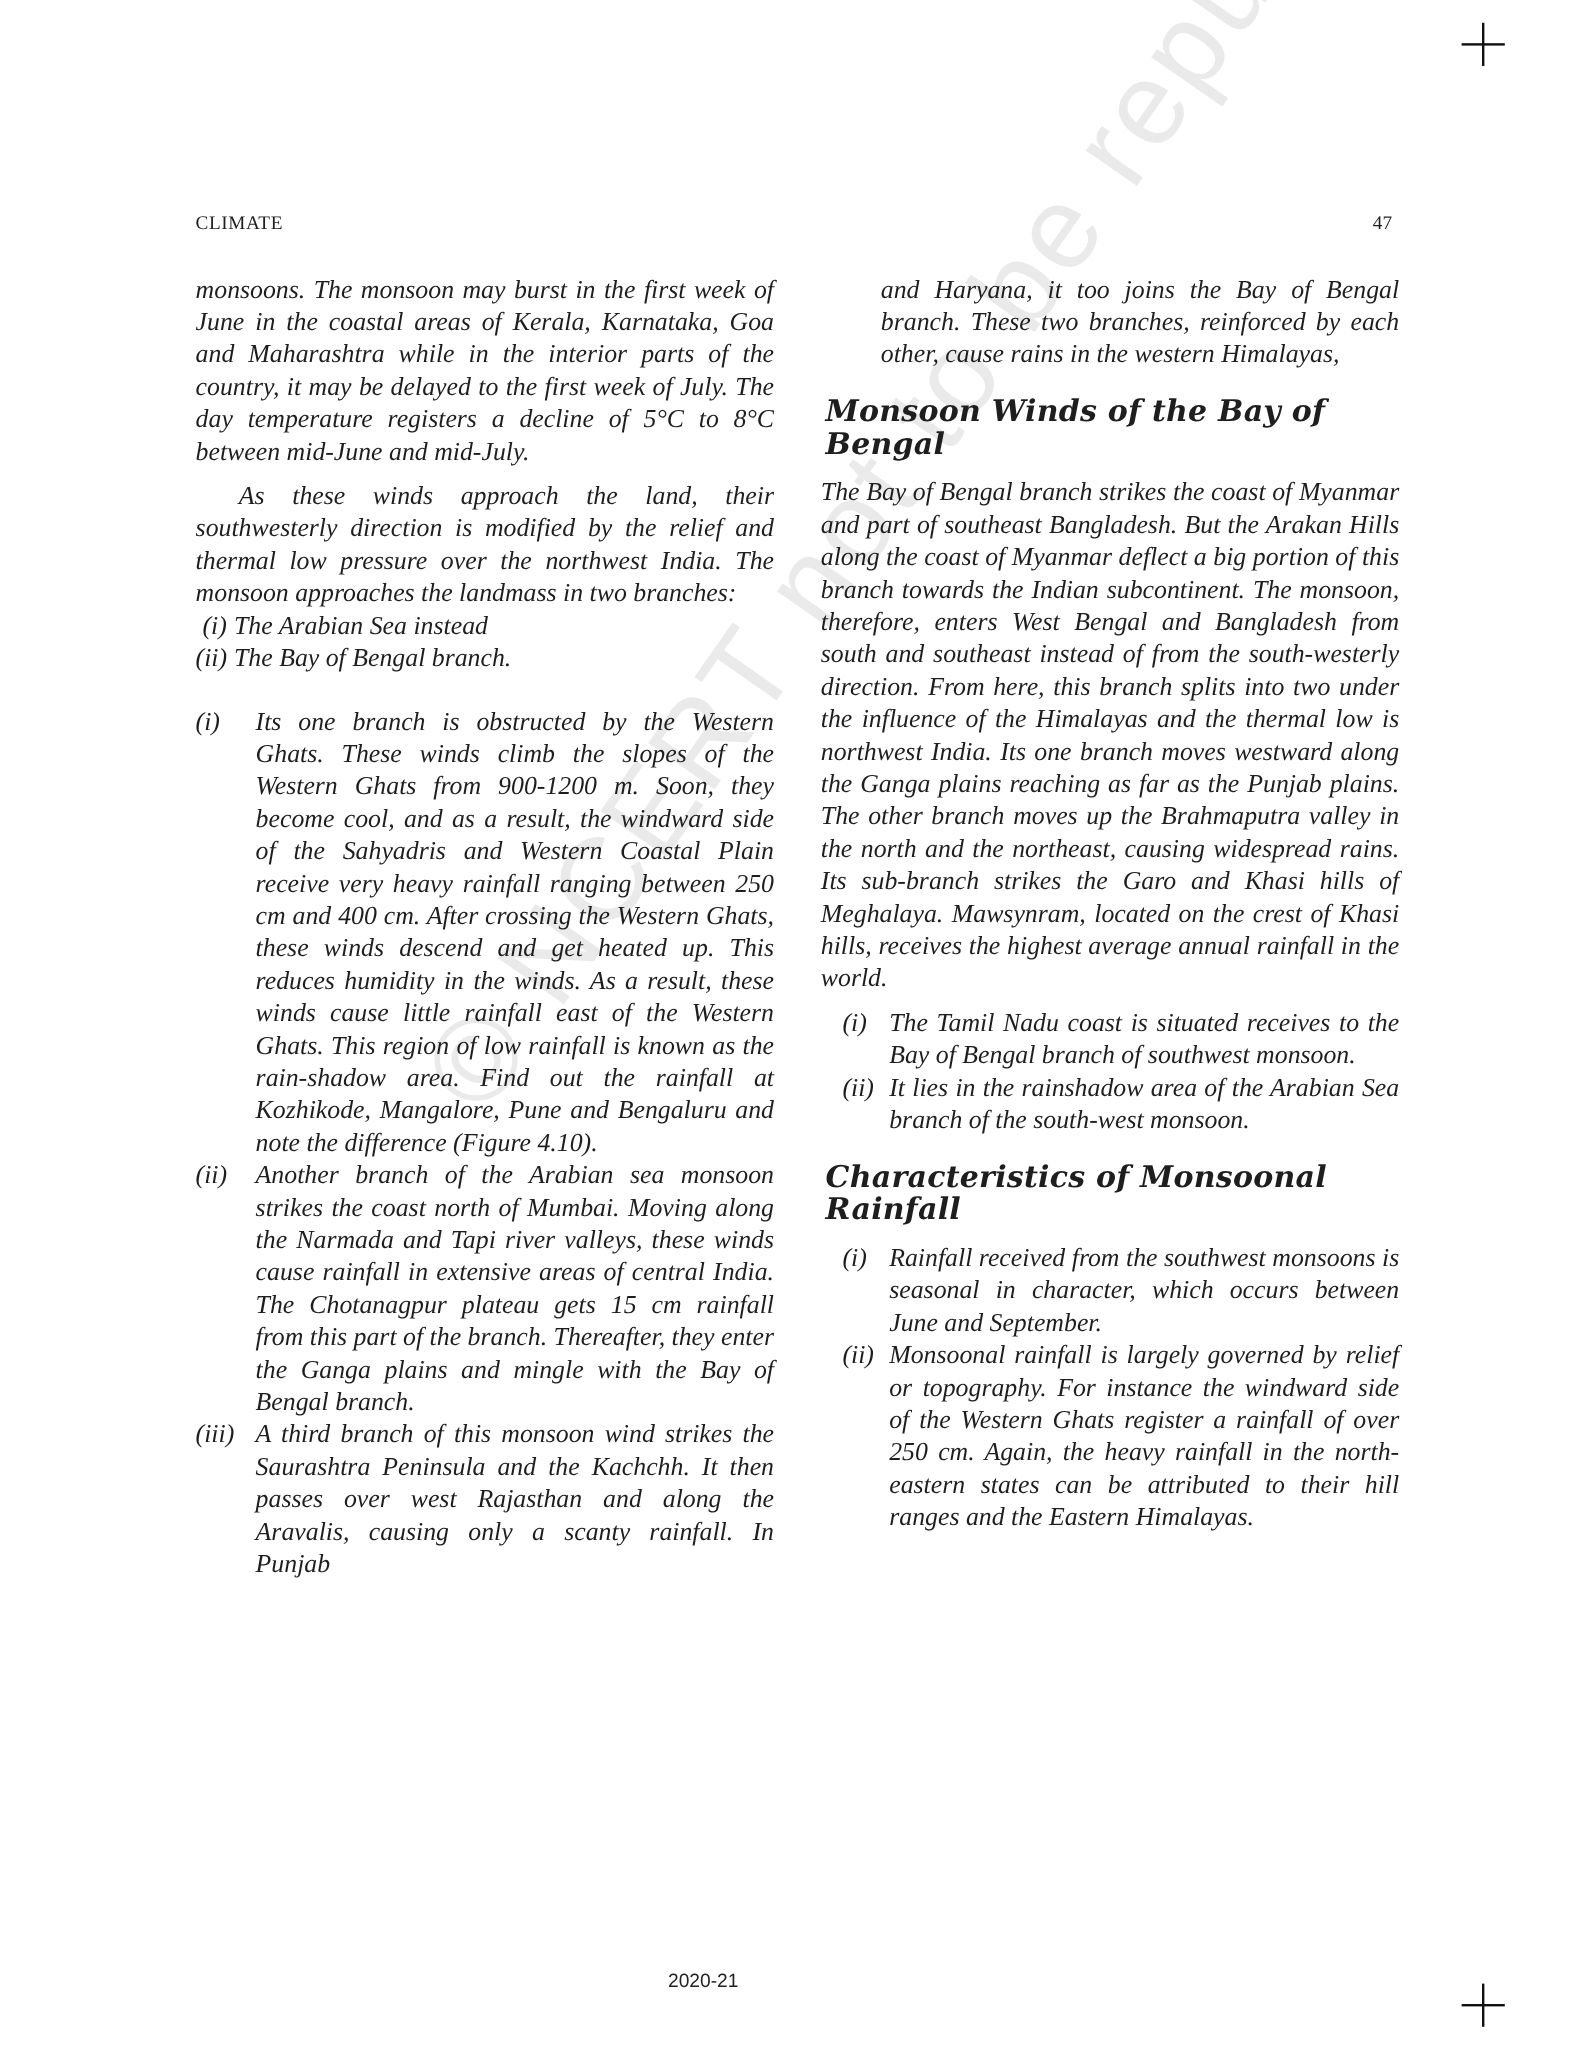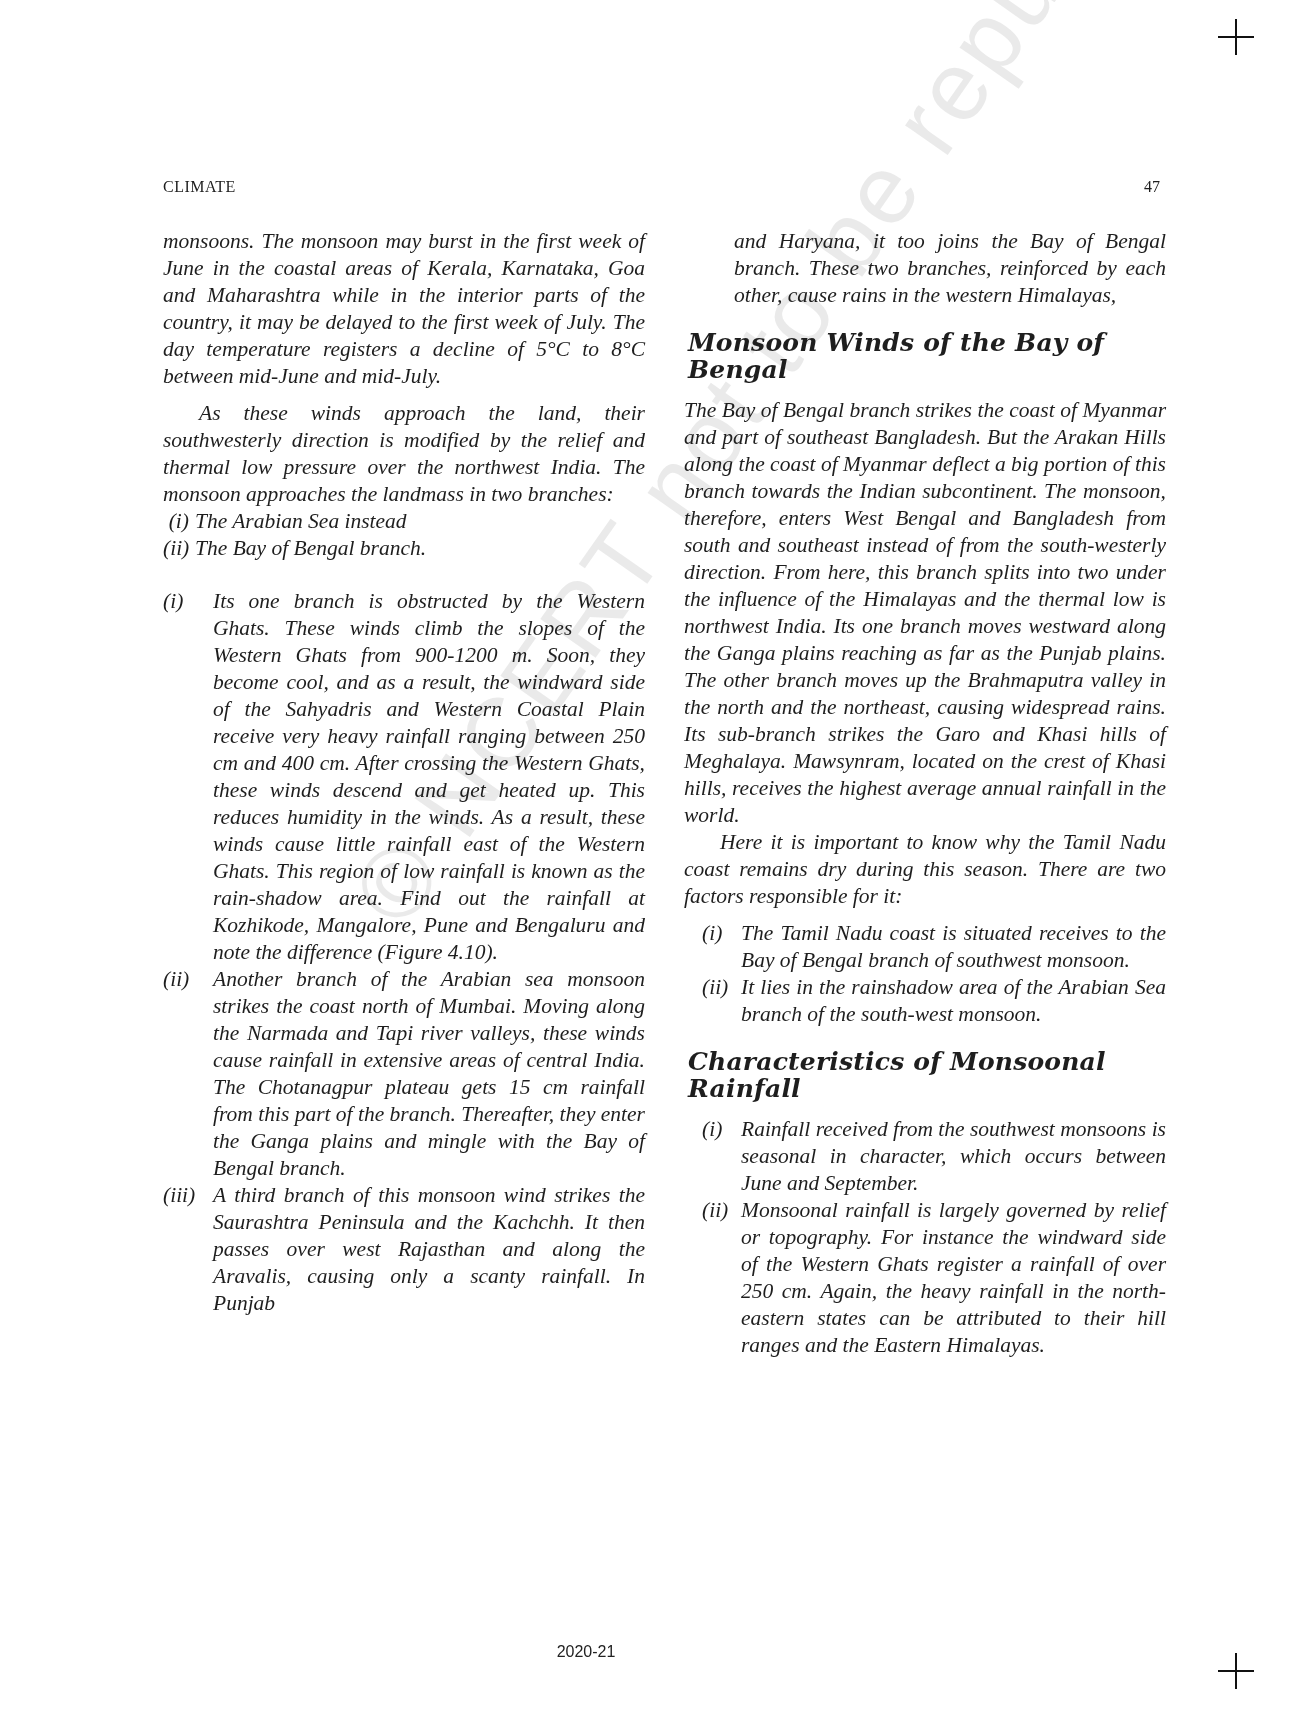--- a/index.html
+++ b/index.html
@@ -75,21 +75,20 @@
     </li>
   </ul>
 </div>
 
 <div class="col right">
   <p style="padding-left:50px;">and Haryana, it too joins the Bay of Bengal branch. These two branches, reinforced by each other, cause rains in the western Himalayas,</p>
   <div class="gap-m"></div>
   <h3>Monsoon Winds of the Bay of Bengal</h3>
   <div class="gap-s"></div>
   <p>The Bay of Bengal branch strikes the coast of Myanmar and part of southeast Bangladesh. But the Arakan Hills along the coast of Myanmar deflect a big portion of this branch towards the Indian subcontinent. The monsoon, therefore, enters West Bengal and Bangladesh from south and southeast instead of from the south-westerly direction. From here, this branch splits into two under the influence of the Himalayas and the thermal low is northwest India. Its one branch moves westward along the Ganga plains reaching as far as the Punjab plains. The other branch moves up the Brahmaputra valley in the north and the northeast, causing widespread rains. Its sub-branch strikes the Garo and Khasi hills of Meghalaya. Mawsynram, located on the crest of Khasi hills, receives the highest average annual rainfall in the world.</p>
-  <p class="indent">Here it is important to know why the Tamil Nadu coast remains dry during this season. There are two factors responsible for it:</p>
   <div class="gap-s"></div>
   <ul class="list inset">
     <li>
       <span class="num">(i)</span>
       <span class="txt">The Tamil Nadu coast is situated receives to the Bay of Bengal branch of southwest monsoon.</span>
     </li>
     <li>
       <span class="num">(ii)</span>
       <span class="txt">It lies in the rainshadow area of the Arabian Sea branch of the south-west monsoon.</span>
     </li>

